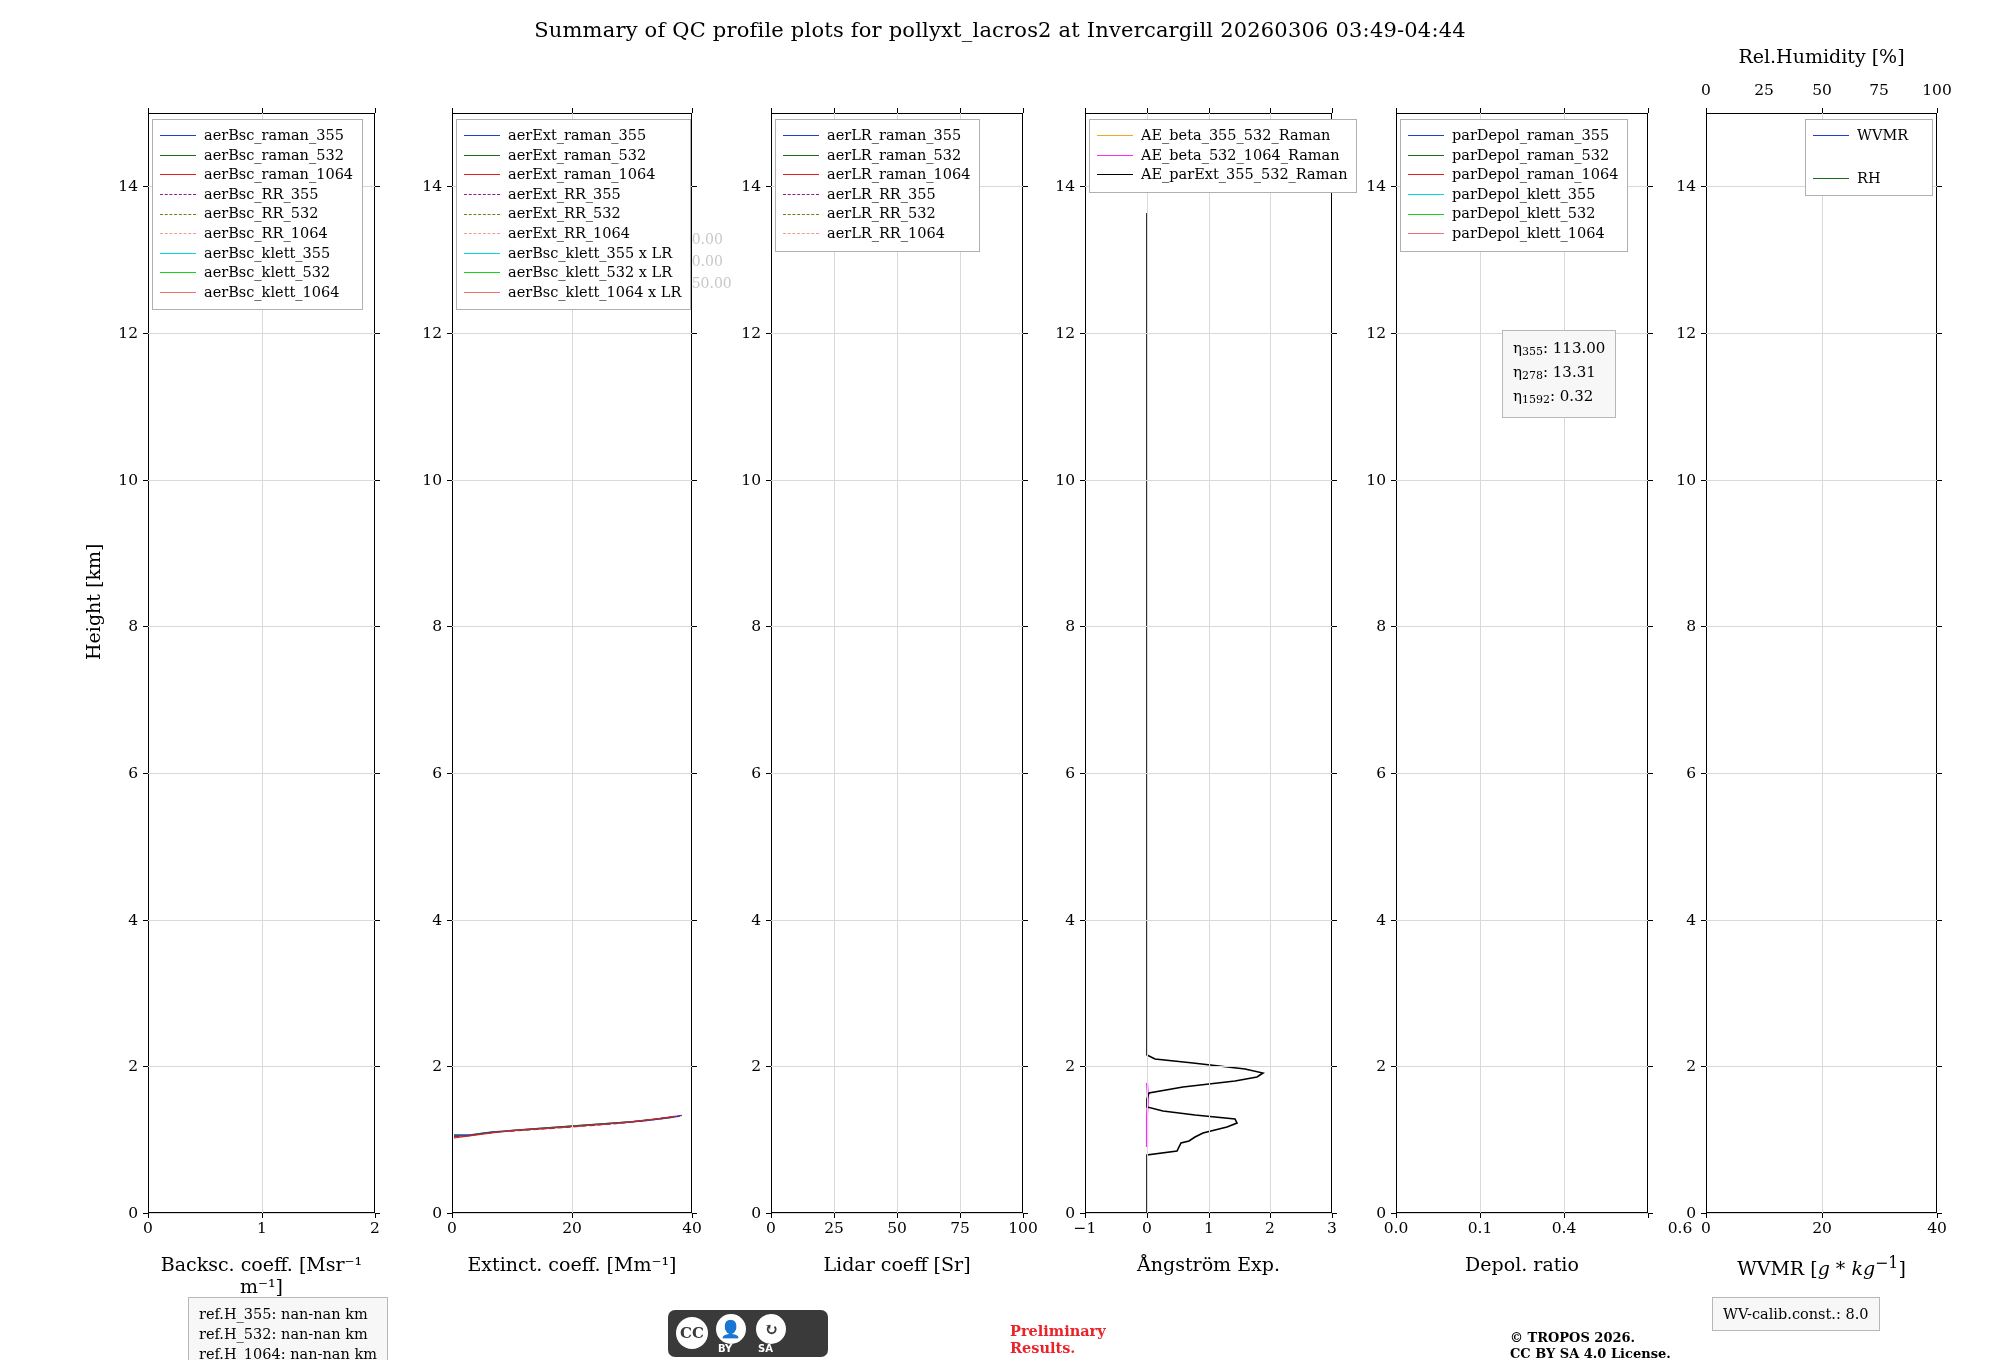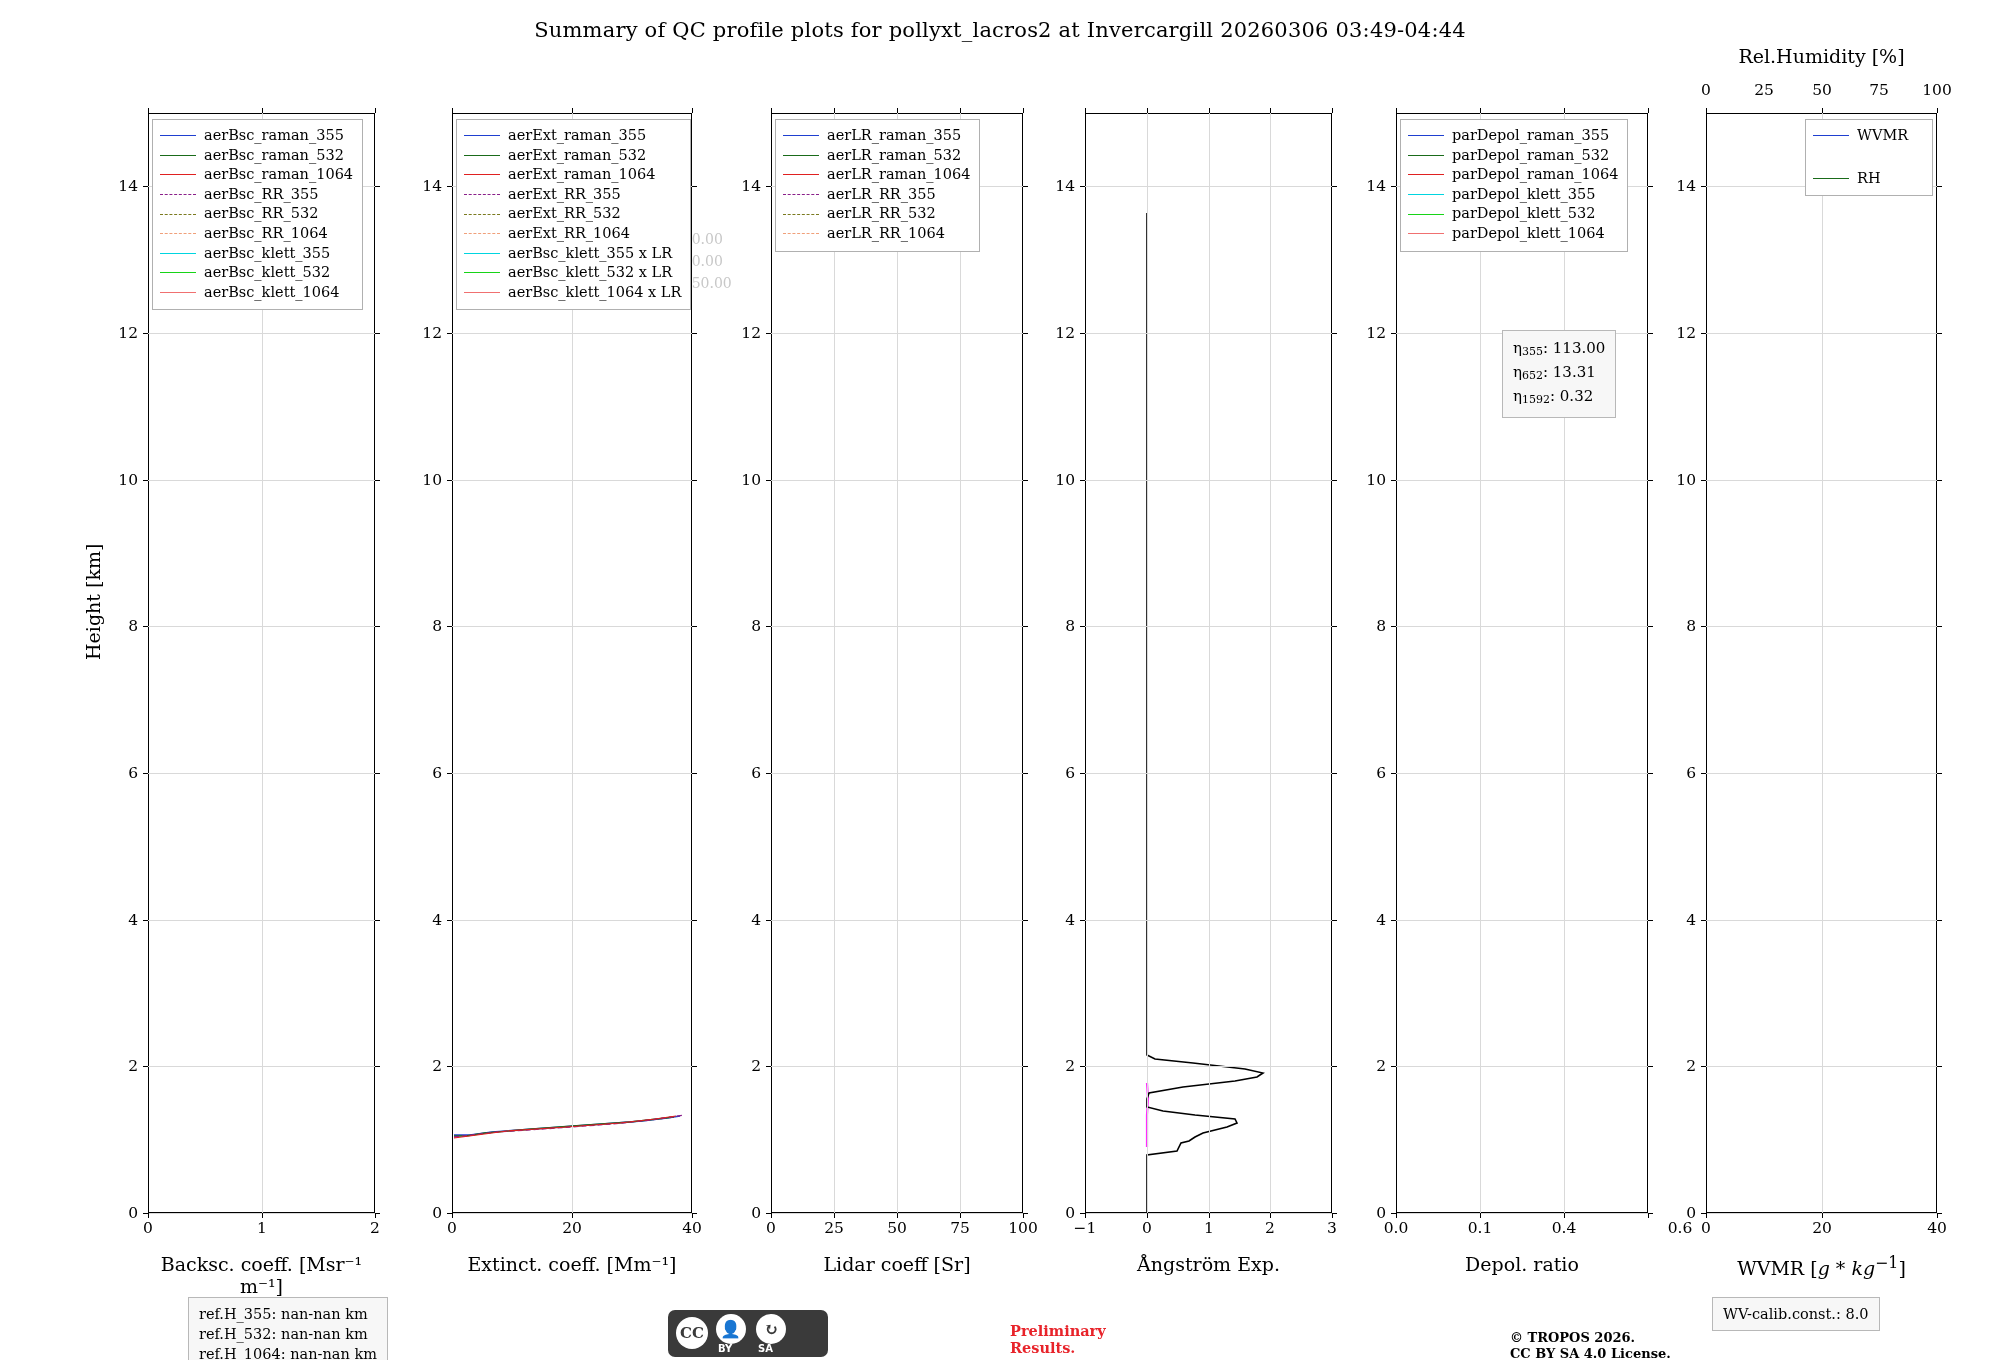--- a/index.html
+++ b/index.html
@@ -391,20 +391,34 @@
     <div class="tick-mark-x" style="left: 124px; top: 1100px;"></div>
     <div class="tick-mark-x" style="left: 124px; top: -5px;"></div>
     <div class="tick-lbl xtick-lbl" style="left: 124px;">1</div>
     <div class="grid-v" style="left: 185px;"></div>
     <div class="tick-mark-x" style="left: 185px; top: 1100px;"></div>
     <div class="tick-mark-x" style="left: 185px; top: -5px;"></div>
     <div class="tick-lbl xtick-lbl" style="left: 185px;">2</div>
     <div class="tick-mark-x" style="left: 247px; top: 1100px;"></div>
     <div class="tick-mark-x" style="left: 247px; top: -5px;"></div>
     <div class="tick-lbl xtick-lbl" style="left: 247px;">3</div>
+    <div class="legend" style="left: 4px; top: 6px;">
+      <div class="row">
+        <span class="swatch" style="border-top-style: solid; border-top-color: rgb(240, 168, 30);"></span>
+        <span class="lbl">AE_beta_355_532_Raman</span>
+      </div>
+      <div class="row">
+        <span class="swatch" style="border-top-style: solid; border-top-color: rgb(255, 43, 255);"></span>
+        <span class="lbl">AE_beta_532_1064_Raman</span>
+      </div>
+      <div class="row">
+        <span class="swatch" style="border-top-style: solid; border-top-color: rgb(0, 0, 0);"></span>
+        <span class="lbl">AE_parExt_355_532_Raman</span>
+      </div>
+    </div>
   </div>
 
 <div class="panel" id="panel-depol" style="left:1396px;width:252px;">
   <div class="plotbox"></div>
   <div class="xlabel">Depol. ratio</div>
 <div class="grid-h" style="top: 1100px;"></div>
     <div class="tick-mark-y" style="top: 1100px;"></div>
     <div class="tick-mark-y right" style="top: 1100px;"></div>
     <div class="tick-lbl ytick-lbl" style="top: 1100px; left: -46px; width: 36px;">0</div>
     <div class="grid-h" style="top: 953.333px;"></div>
@@ -571,15 +585,15 @@
 </div>
 
 <div style="position:absolute;left:620px;top:228px;font-size:14px;line-height:22px;" class="faded">
   <div>LR_355: 50.00</div>
   <div>LR_532: 50.00</div>
   <div>LR_1064: 50.00</div>
 </div>
 
 <div class="annot" style="left:1502px;top:330px;">
   <div>η<span class="sub">355</span>: <span>113.00</span></div>
-  <div>η<span class="sub">652</span>: <span>13.31</span></div>
+  <div>η<span class="sub">278</span>: <span>13.31</span></div>
   <div>η<span class="sub">1592</span>: <span>0.32</span></div>
 </div>
 
 </body></html>

